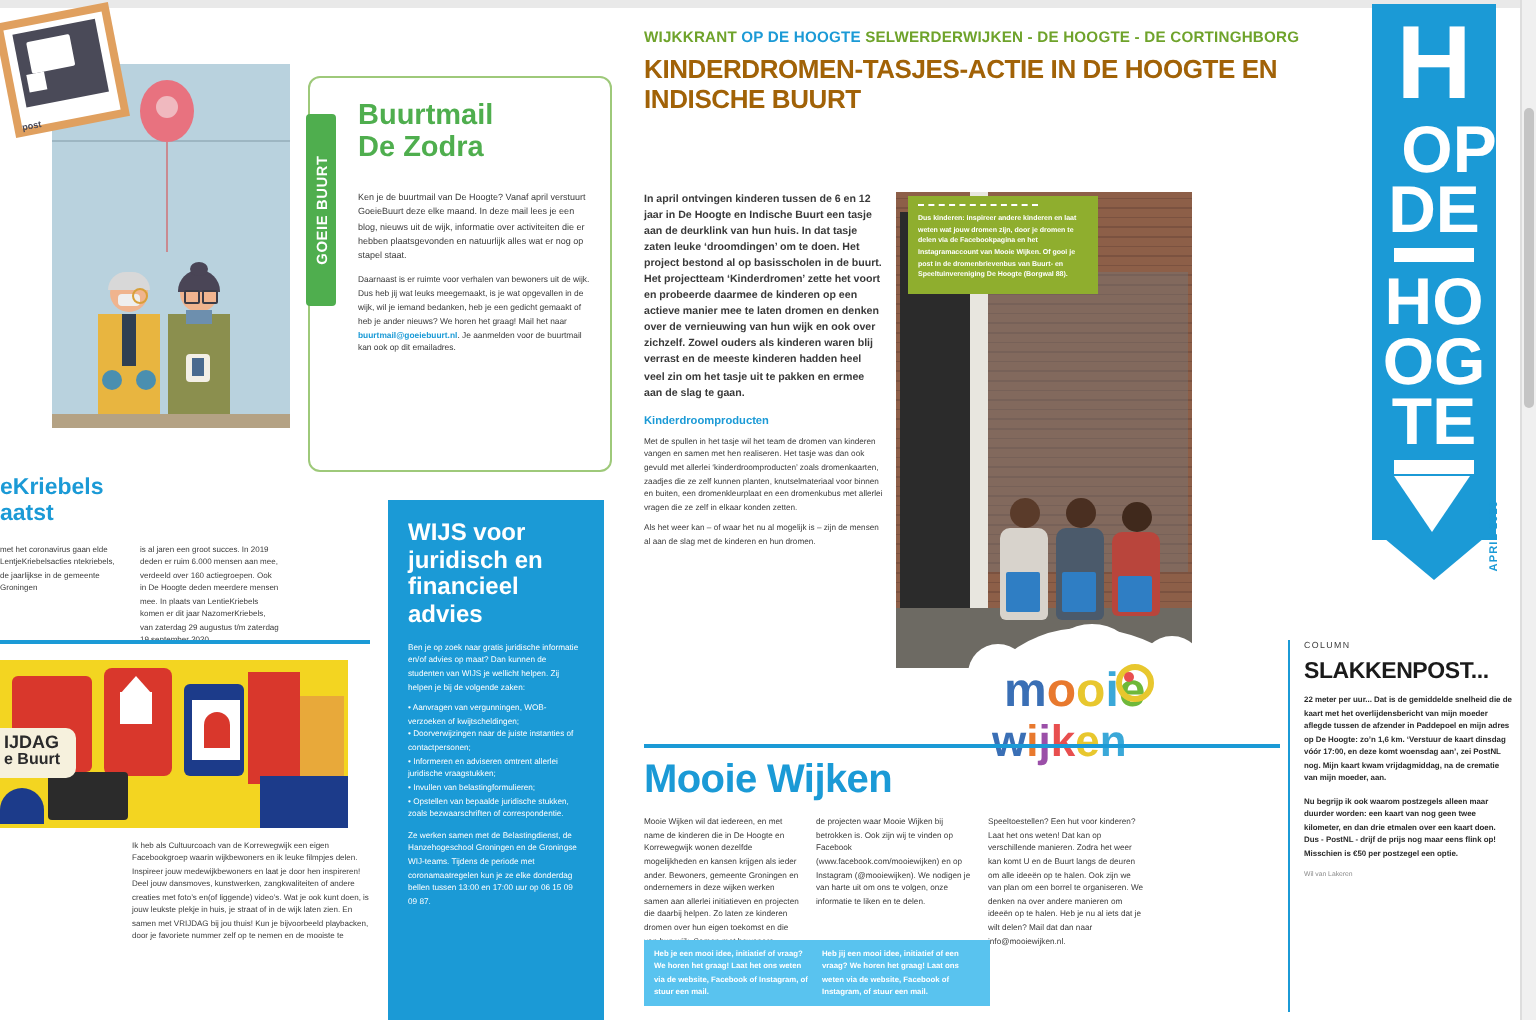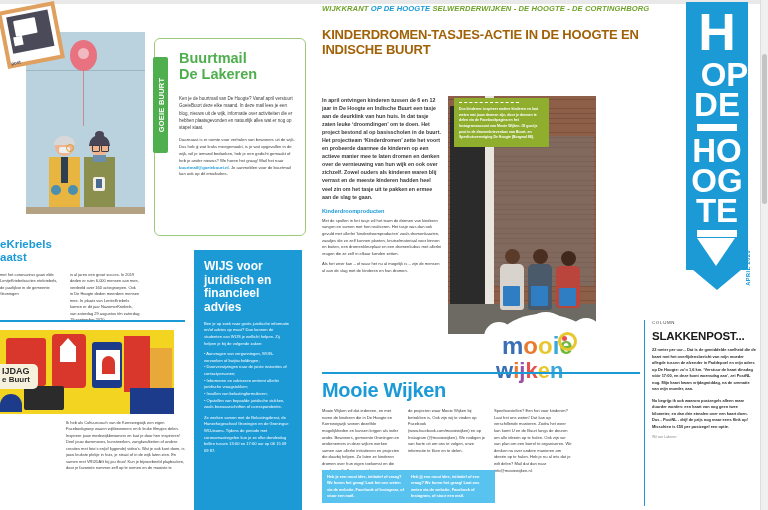--- a/index.html
+++ b/index.html
@@ -7,21 +7,21 @@
   #page{position:relative;width:768px;height:510px;overflow:hidden;background:#ffffff;}
 
   
   .abs{position:absolute;}
   .body-txt{font-size:4.1px;line-height:1.62;color:#3a3a3a;text-align:left;}
   .body-txt p{margin:0 0 4px 0;}
   .blue{color:#1b9ad6;}
   .rule-blue-thick{background:#1b9ad6;height:2.2px;width:100%;}
 
   
-  #masthead-line{left:322px;top:4px;width:382px;font-style:italic;}
+  #masthead-line{left:322px;top:14px;width:382px;}
   #masthead-title{font-size:7.6px;font-weight:bold;letter-spacing:.1px;white-space:nowrap;}
   #masthead-title .t-green{color:#6fa32b;}
   #masthead-title .t-blue{color:#1b9ad6;}
   #hline{left:322px;top:18px;width:382px;height:5px;overflow:hidden;}
 
   
   #headline{left:322px;top:28px;width:360px;font-size:13px;line-height:1.12;
             font-weight:bold;color:#a16207;letter-spacing:-.2px;}
 
   
@@ -179,21 +179,21 @@
     <div style="position:absolute;left:11px;top:28px;width:9px;height:9px;background:#ffffff;"></div>
     <div class="lbl">post</div>
   </div>
 
   <div class="abs" id="gb-card">
     <div id="gb-tab">
       <span>GOEIE BUURT</span>
     </div>
     <div id="gb-title">
       <div>Buurtmail</div>
-      <div>De Lakeren</div>
+      <div>De Zodra</div>
     </div>
     <div id="gb-body">
       <div class="p1">Ken je de buurtmail van De Hoogte? Vanaf april verstuurt GoeieBuurt deze elke maand. In deze mail lees je een blog, nieuws uit de wijk, informatie over activiteiten die er hebben plaatsgevonden en natuurlijk alles wat er nog op stapel staat.</div>
       <div class="p2"><span>Daarnaast is er ruimte voor verhalen van bewoners uit de wijk. Dus heb jij wat leuks meegemaakt, is je wat opgevallen in de wijk, wil je iemand bedanken, heb je een gedicht gemaakt of heb je ander nieuws? We horen het graag! Mail het naar </span><a href="#" class="blue" style="text-decoration:none;font-weight:bold;">buurtmail@goeiebuurt.nl</a><span>. Je aanmelden voor de buurtmail kan ook op dit emailadres.</span></div>
     </div>
   </div>
 
   <div class="abs" id="masthead-line">
     <div id="masthead-title"><span class="t-green">WIJKKRANT </span><span class="t-blue">OP DE HOOGTE </span><span class="t-green">SELWERDERWIJKEN - DE HOOGTE - DE CORTINGHBORG</span></div>
   </div>

